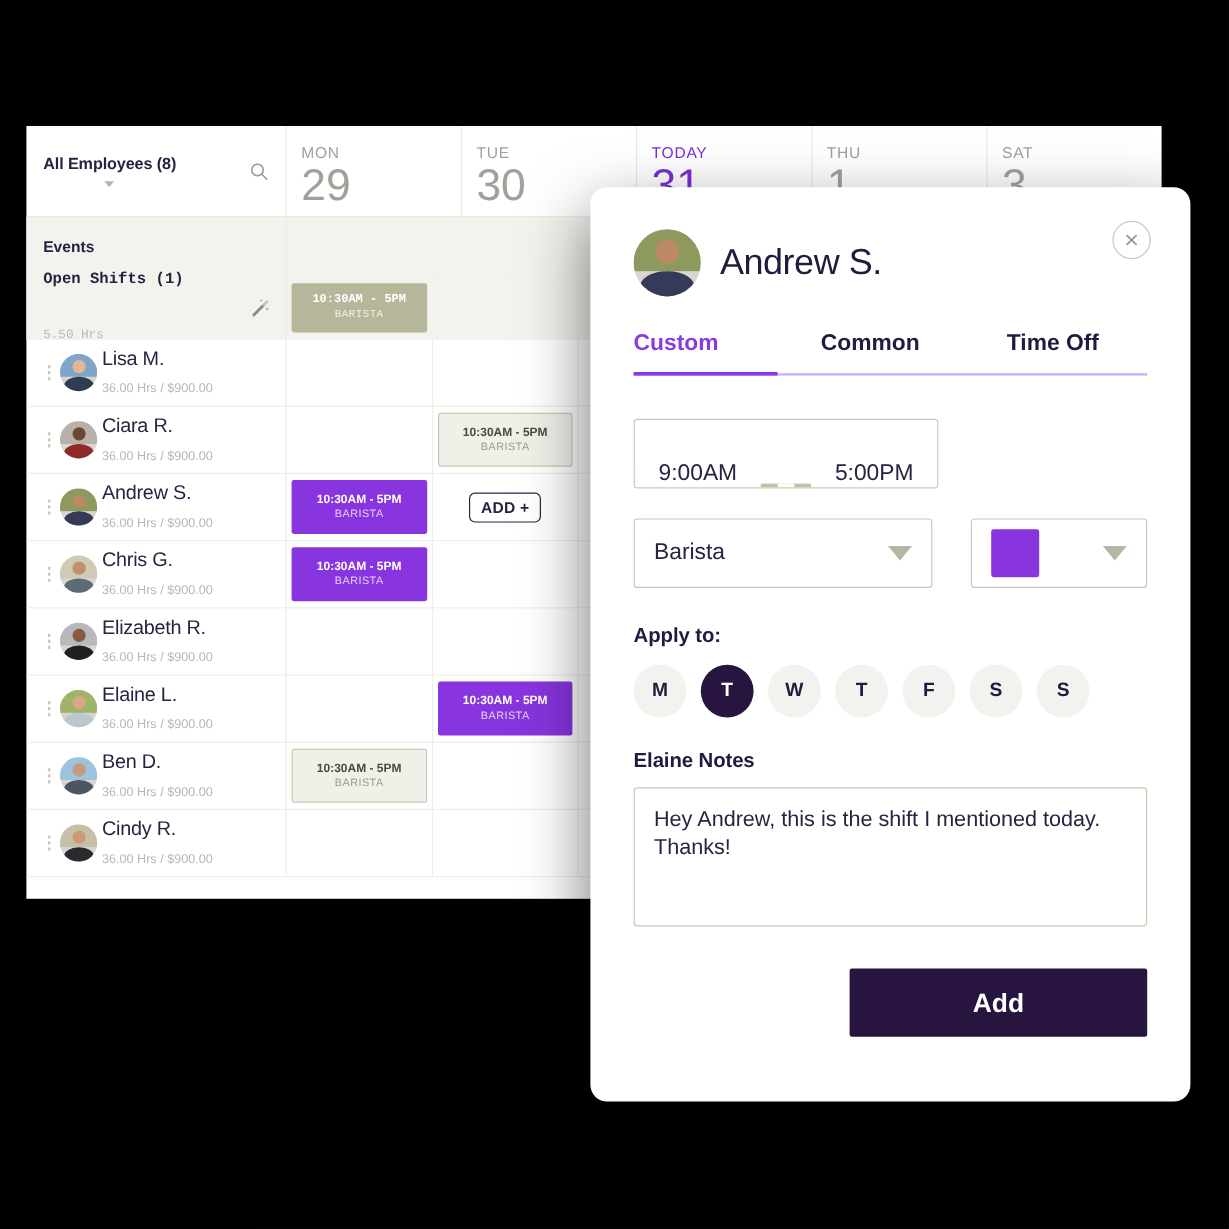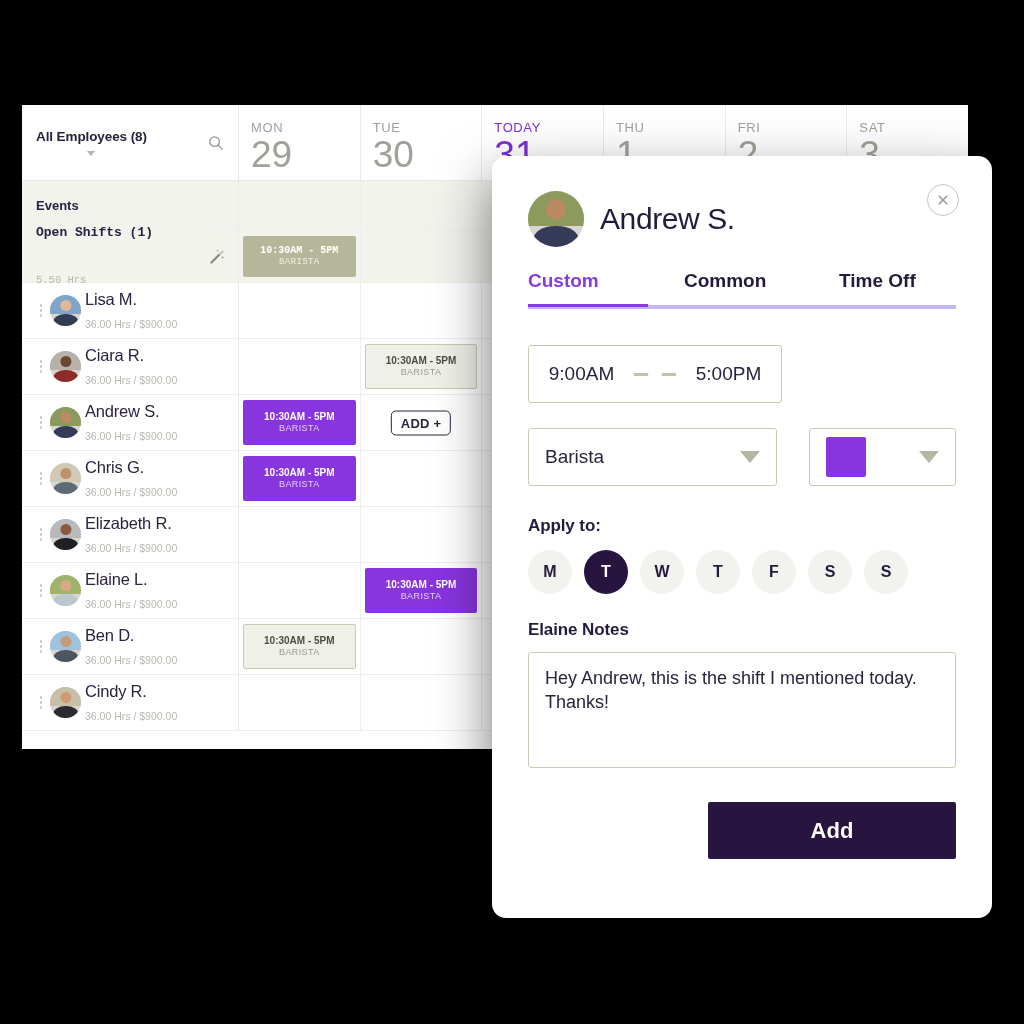--- a/index.html
+++ b/index.html
@@ -238,40 +238,40 @@
     width: 32px; height: 32px; border-radius: 50%;
     border: 1.6px solid #c8c7bc;
     display: flex; align-items: center; justify-content: center;
     cursor: pointer;
     background: #ffffff;
   }
   .close-btn svg { display: block; }
 
   .tabs {
     display: flex;
-    margin-top: 20px;
-    border-bottom: 4px solid #c4b5fd;
+    margin-top: 26px;
+    border-bottom: 2px solid #c4b5fd;
     position: relative;
   }
   .tab {
     font-size: 19px; font-weight: bold; color: #241a3d;
     padding: 0 0 13px 0;
     cursor: pointer;
   }
   .tab:nth-child(1) { width: 156px; }
   .tab:nth-child(2) { width: 155px; }
   .tab.active { color: #8a3be0; }
   .tab-underline {
     position: absolute; left: 0; bottom: -2px;
     width: 120px; height: 3px; background: #8a3be0;
   }
 
   .time-row { display: flex; margin-top: 36px; }
   .time-pill {
-    display: flex; align-items: center;
+    display: flex; align-items: flex-end;
     border: 1px solid #c9cab4; border-radius: 3px; overflow: hidden;
     height: 58px; width: 254px;
     background: #ffffff;
   }
   .time-field {
     flex: 1 1 0; display: flex; align-items: center; justify-content: center;
     font-size: 19px; color: #2b2240; cursor: text; background: #ffffff;
   }
   .time-sep {
     width: 42px; flex: none; background: #c2c2a8;
@@ -363,24 +363,20 @@
           </div>
           <div class="day-col-head today">
             <div class="dow">TODAY</div>
             <div class="dnum">31</div>
           </div>
           <div class="day-col-head">
             <div class="dow">THU</div>
             <div class="dnum">1</div>
           </div>
           <div class="day-col-head">
-            <div class="dow">FRI</div>
-            <div class="dnum">2</div>
-          </div>
-          <div class="day-col-head">
             <div class="dow">SAT</div>
             <div class="dnum">3</div>
           </div>
         </div>
     </div>
 
     <div class="cal-body">
 
       <div class="cal-row row-events">
         <div class="rowlabel">

